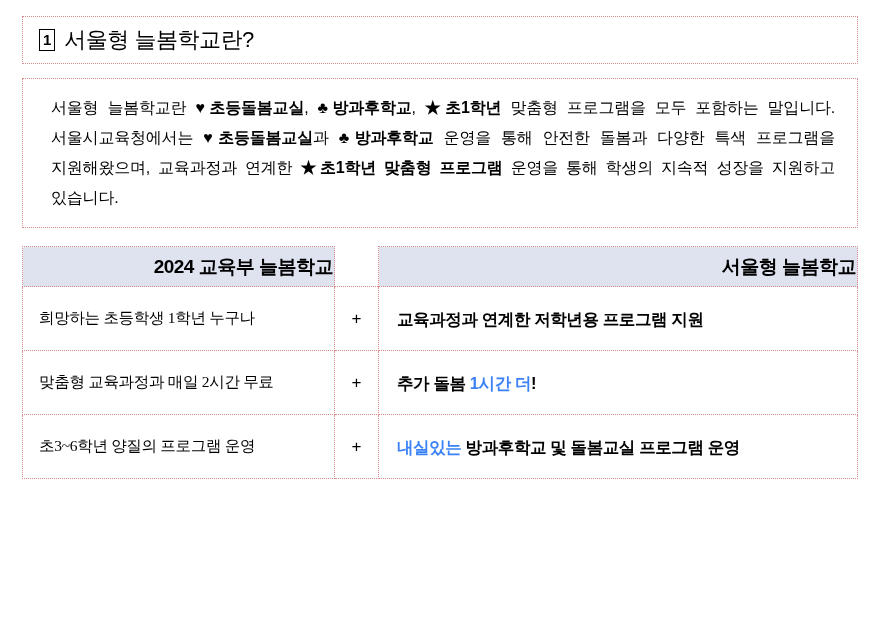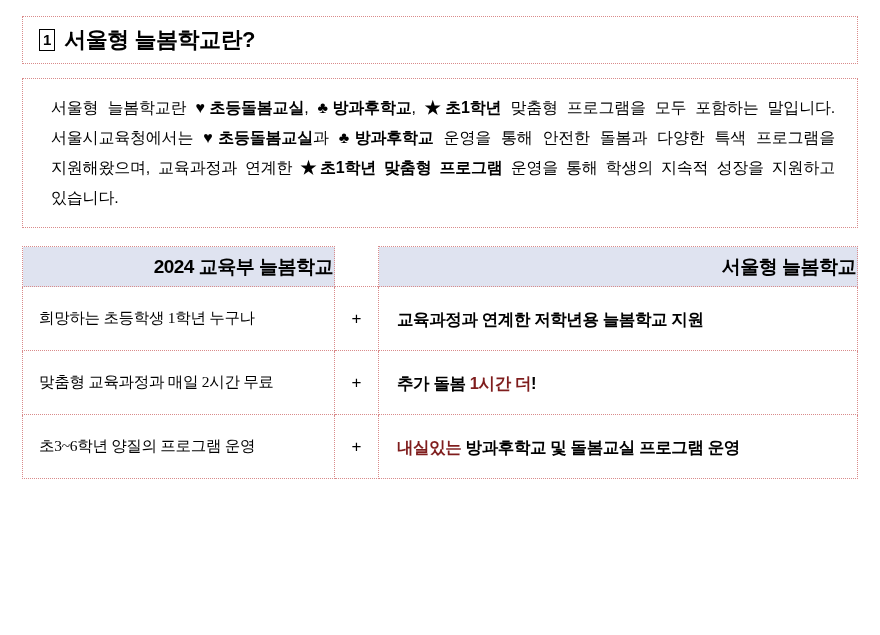--- a/index.html
+++ b/index.html
@@ -37,21 +37,21 @@
     border: 1px solid #000;
     font-size: 15px;
     line-height: 1;
     padding: 2px 3px 3px 3px;
     margin-right: 9px;
     font-weight: bold;
     letter-spacing: 0;
   }
   .title-text {
     font-size: 22px;
-    font-weight: bold;
+    font-weight: normal;
     letter-spacing: -0.5px;
   }
 
   
   .intro-box {
     border: 1px dotted #d98b8b;
     box-sizing: border-box;
     padding: 14px 22px 14px 28px;
     margin-bottom: 18px;
   }
@@ -117,21 +117,21 @@
   td.right-cell {
     font-size: 16.5px;
     font-weight: bold;
     padding: 10px 14px 10px 18px;
     height: 64px;
     vertical-align: middle;
     letter-spacing: -0.4px;
     line-height: 28px;
   }
   td.right-cell.tall { height: 74px; }
-  .blue { color: #7f1d1d; }
+  .blue { color: #3b82f6; }
 </style>
 </head>
 <body>
 
 <div class="page">
 
   <div class="title-box">
     <span class="title-num">1</span>
     <span class="title-text">서울형 늘봄학교란?</span>
   </div>
@@ -150,21 +150,21 @@
       <tr>
         <th class="hdr">2024 교육부 늘봄학교</th>
         <th class="hdr-gap"></th>
         <th class="hdr">서울형 늘봄학교</th>
       </tr>
     </thead>
     <tbody id="cmp-body">
         <tr>
           <td class="left-cell">희망하는 초등학생 1학년 누구나</td>
           <td class="plus-cell">+</td>
-          <td class="right-cell"><span>교육과정과 연계한 저학년용 늘봄학교 지원</span></td>
+          <td class="right-cell"><span>교육과정과 연계한 저학년용 프로그램 지원</span></td>
         </tr>
         <tr>
           <td class="left-cell">맞춤형 교육과정과 매일 2시간 무료</td>
           <td class="plus-cell">+</td>
           <td class="right-cell"><span>추가 돌봄 </span><span class="blue">1시간 더</span><span>!</span></td>
         </tr>
         <tr>
           <td class="left-cell">초3~6학년 양질의 프로그램 운영</td>
           <td class="plus-cell">+</td>
           <td class="right-cell"><span class="blue">내실있는</span><span> 방과후학교 및 돌봄교실 프로그램 운영</span></td>

